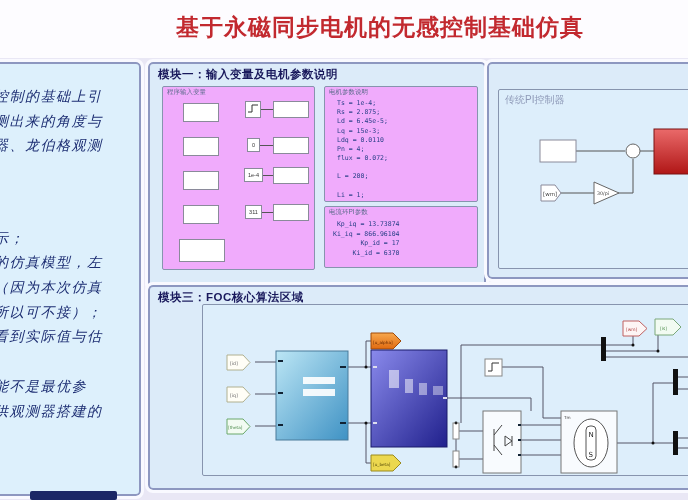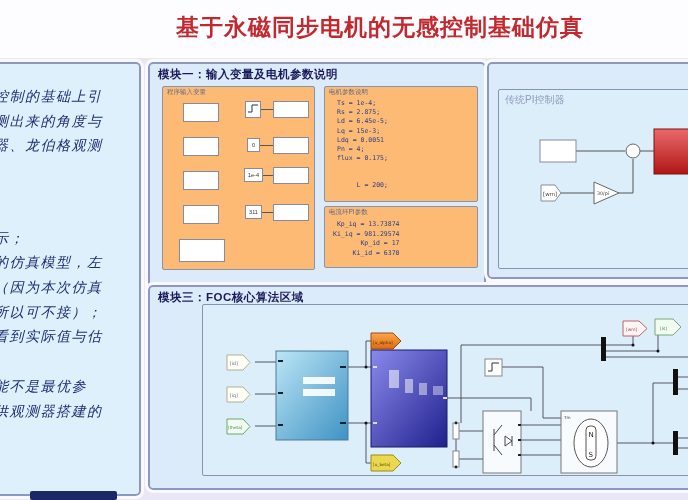--- a/index.html
+++ b/index.html
@@ -31,42 +31,42 @@
   #left-panel { left:-64px; top:62px; width:205px; height:434px; background:#ddf0fc; }
   #left-panel .note-line {
     position:absolute; left:56px; white-space:nowrap;
     font-family:"DejaVu Serif", serif; font-style:italic;
     font-size:14px; color:#1c2d72; letter-spacing:1.5px;
   }
 
   
   #module1 { left:148px; top:62px; width:338px; height:228px; }
   .subbox {
-    position:absolute; background:#fdba74; border:1px solid #8794ae; border-radius:2px;
+    position:absolute; background:#f0abfc; border:1px solid #8794ae; border-radius:2px;
   }
   .subbox-label {
     position:absolute; left:4px; top:1px; font-size:6.5px; color:#5a6a8a; white-space:nowrap;
   }
   .inport-rect {
     position:absolute; width:36px; height:19px; background:#ffffff; border:1px solid #8a8a9a;
   }
   .const-block {
     position:absolute; background:#ffffff; border:1px solid #8a8a9a;
     font-size:5.5px; color:#333; display:flex; align-items:center; justify-content:center;
   }
   .target-rect {
     position:absolute; width:36px; height:17px; background:#ffffff; border:1px solid #8a8a9a;
   }
   .wire-h { position:absolute; height:1px; background:#555; }
   .param-lines { position:absolute; left:12px; top:12px; }
   .param-lines p {
     font-family:"DejaVu Sans Mono", monospace; font-size:6.5px; line-height:9.2px;
     color:#2a4088; white-space:nowrap;
   }
-  .param-lines p.gap { margin-top:18px;text-align:right; }
+  .param-lines p.gap { margin-top:9px; }
   .pi-lines { top:13px; left:8px; }
   .pi-lines p { line-height:9.6px; }
 
   
   #module2 { left:487px; top:62px; width:207px; height:217px; }
   #module2-inner { left:9px; top:25px; width:196px; height:180px; }
   .inner-label { position:absolute; left:6px; top:3px; font-size:10px; color:#8f9ab8; }
 
   
   #module3 { left:148px; top:285px; width:548px; height:205px; }
@@ -132,33 +132,33 @@
     <div class="target-rect" style="left:110px; top:117px;"></div>
   </div>
 
   <div class="subbox" style="left:174px; top:22px; width:154px; height:116px;">
     <div class="subbox-label">电机参数说明</div>
     <div class="param-lines">
       <p>Ts = 1e-4;</p>
       <p>Rs = 2.875;</p>
       <p>Ld = 6.45e-5;</p>
       <p>Lq = 15e-3;</p>
-      <p>Ldq = 0.0051</p>
+      <p>Ldq = 0.0110</p>
       <p>Pn = 4;</p>
-      <p>flux = 0.175;</p>
+      <p>flux = 0.072;</p>
       <p class="gap">L = 200;</p>
       <p class="gap">Li = 1;</p>
     </div>
   </div>
 
   <div class="subbox" style="left:174px; top:142px; width:154px; height:62px;text-align:right;">
     <div class="subbox-label">电流环PI参数</div>
     <div class="param-lines pi-lines">
       <p>Kp_iq = 13.73874</p>
-      <p>Ki_iq = 981.29574</p>
+      <p>Ki_iq = 866.96104</p>
       <p>Kp_id = 17</p>
       <p>Ki_id = 6370</p>
     </div>
   </div>
 </div>
 
 <div class="panel" id="module2">
   <div class="subbox" id="module2-inner" style="background:#ddeefb;">
     <div class="inner-label">传统PI控制器</div>
     <svg width="196" height="180" viewBox="0 0 196 180">

